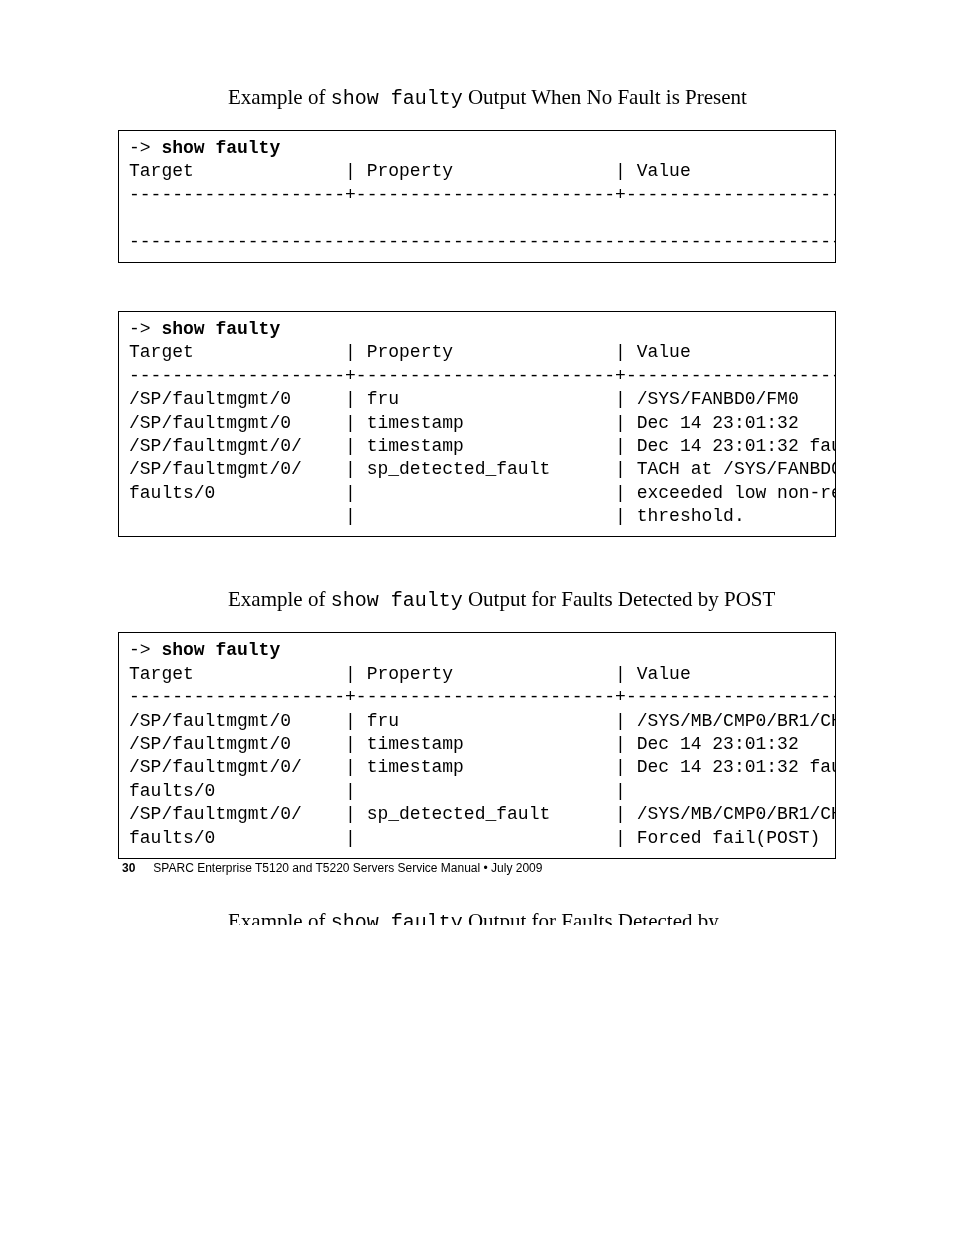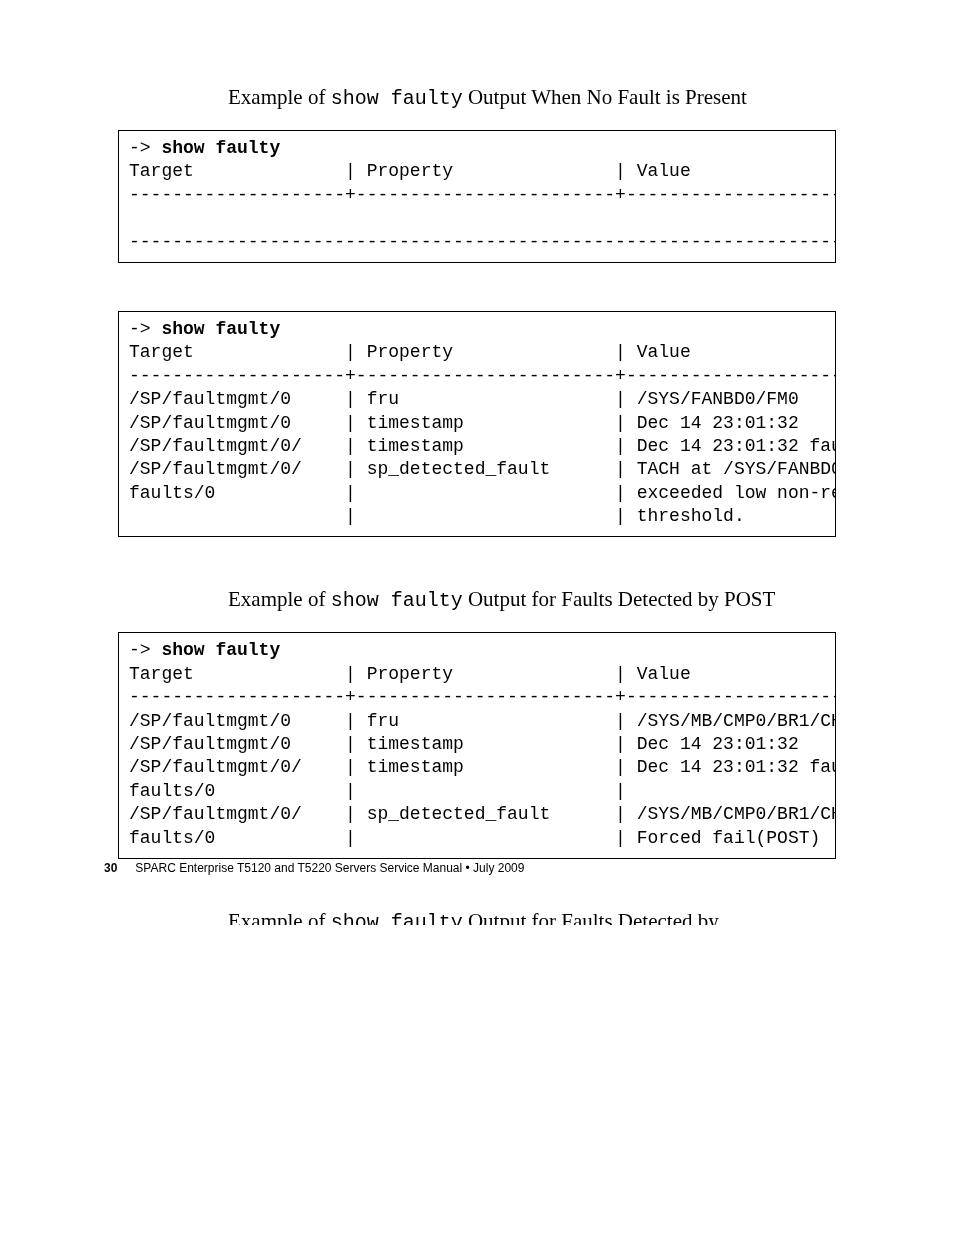--- a/index.html
+++ b/index.html
@@ -35,21 +35,21 @@
     white-space: pre;
     overflow: hidden;
     margin-bottom: 48px;
   }
   .terminal .bold {
     font-weight: bold;
   }
   .footer {
     position: absolute;
     bottom: 50px;
-    left: 104px;
+    left: 122px;
     font-family: Helvetica, Arial, sans-serif;
     font-size: 12px;
   }
   .footer .pgnum {
     font-weight: bold;
     margin-right: 18px;
   }
 </style>
 </head>
 <body>

